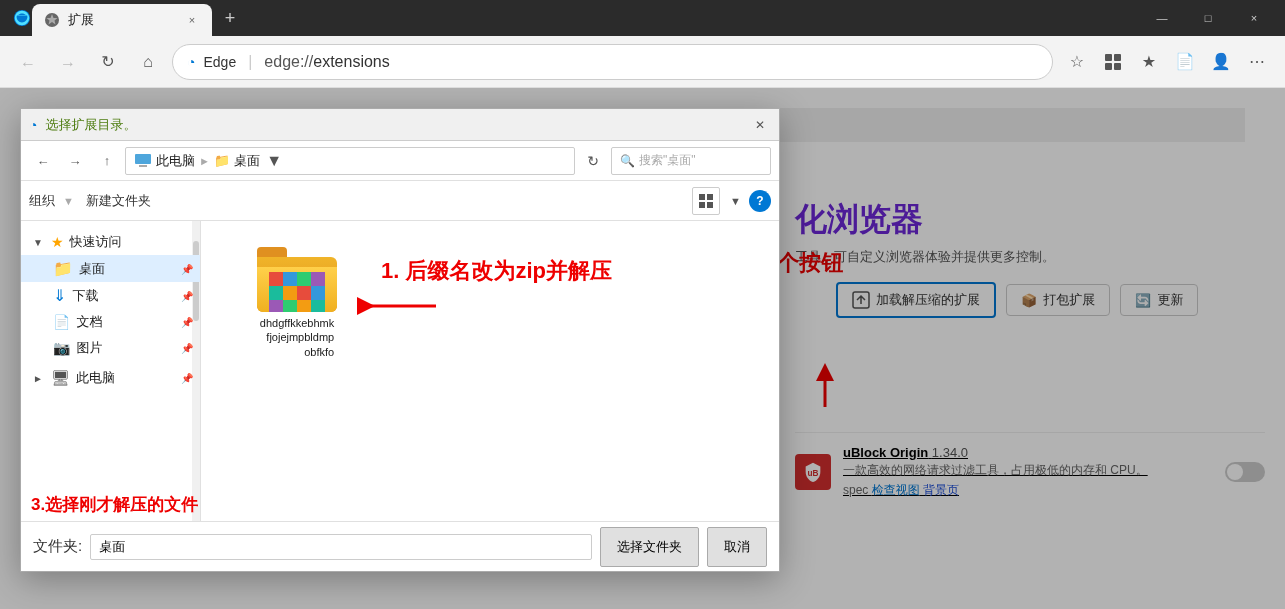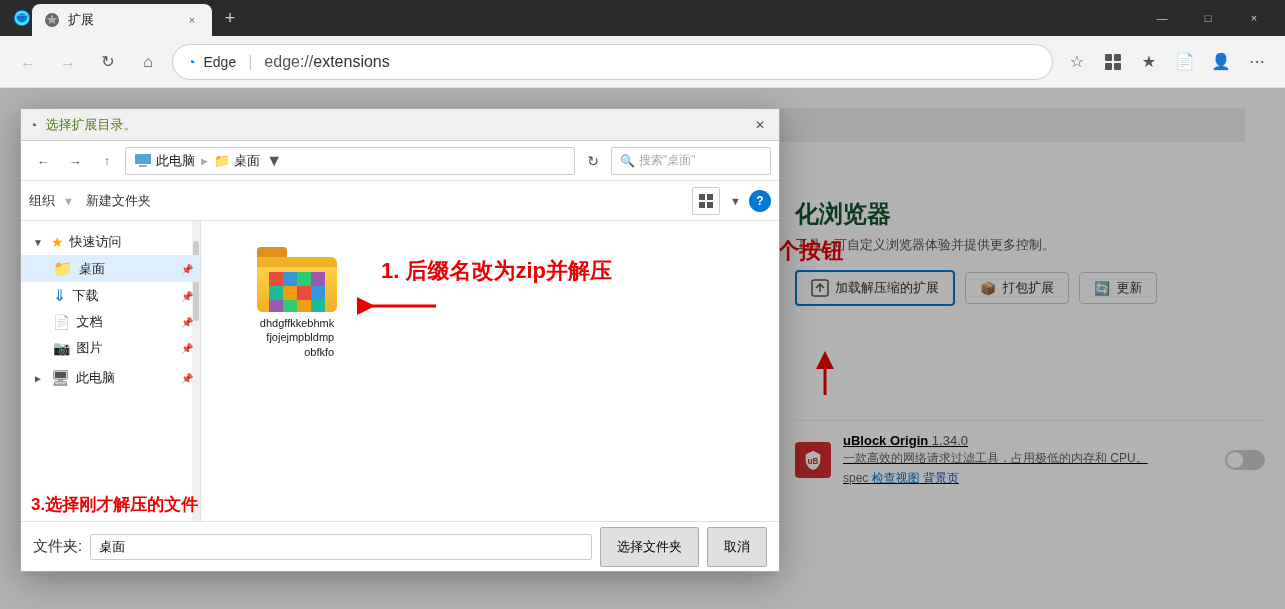--- a/index.html
+++ b/index.html
@@ -169,23 +169,23 @@
 
   <div class="main-content">
 
     <div class="edge-page">
       <div class="edge-page-banner">
         <span>🔒</span>
         <span>你的浏览器由你的组织进行管理</span>
       </div>
 
       <div style="position:absolute; right: 20px; top: 110px; width: 470px;">
-        <div style="font-size:24px; font-weight:600; color:#14532d; margin-bottom:6px;">化浏览器</div>
+        <div style="font-size:32px; font-weight:600; color:#6d28d9; margin-bottom:6px;">化浏览器</div>
         <div style="font-size:13px; color:#555; margin-bottom:16px;">工具，可自定义浏览器体验并提供更多控制。</div>
-        <div style="display:flex; gap:10px; align-items:center; margin-top:8px;">
+        <div style="display:flex; gap:10px; align-items:center; margin-top:8px;margin-left:41px;">
           <button class="ext-load-btn">
             <span style="display:inline-block; width:18px; height:18px;">
               <svg viewBox="0 0 18 18" width="18" height="18">
                   <rect x="1" y="1" width="16" height="16" rx="2" stroke="#555" stroke-width="1.5" fill="none"></rect>
                   <path d="M9 5v8M5 9l4-4 4 4" stroke="#555" stroke-width="1.5" fill="none"></path>
                 </svg>
             </span>
             <span>加载解压缩的扩展</span>
           </button>
           <button class="ext-btn">

